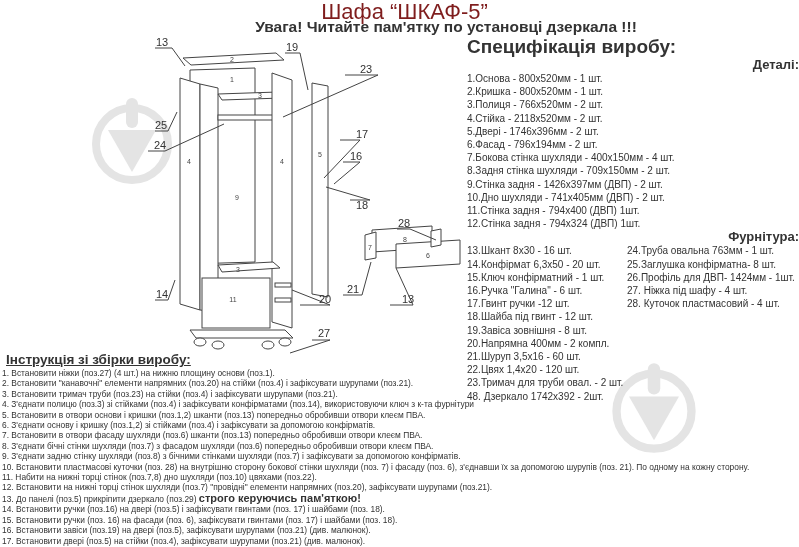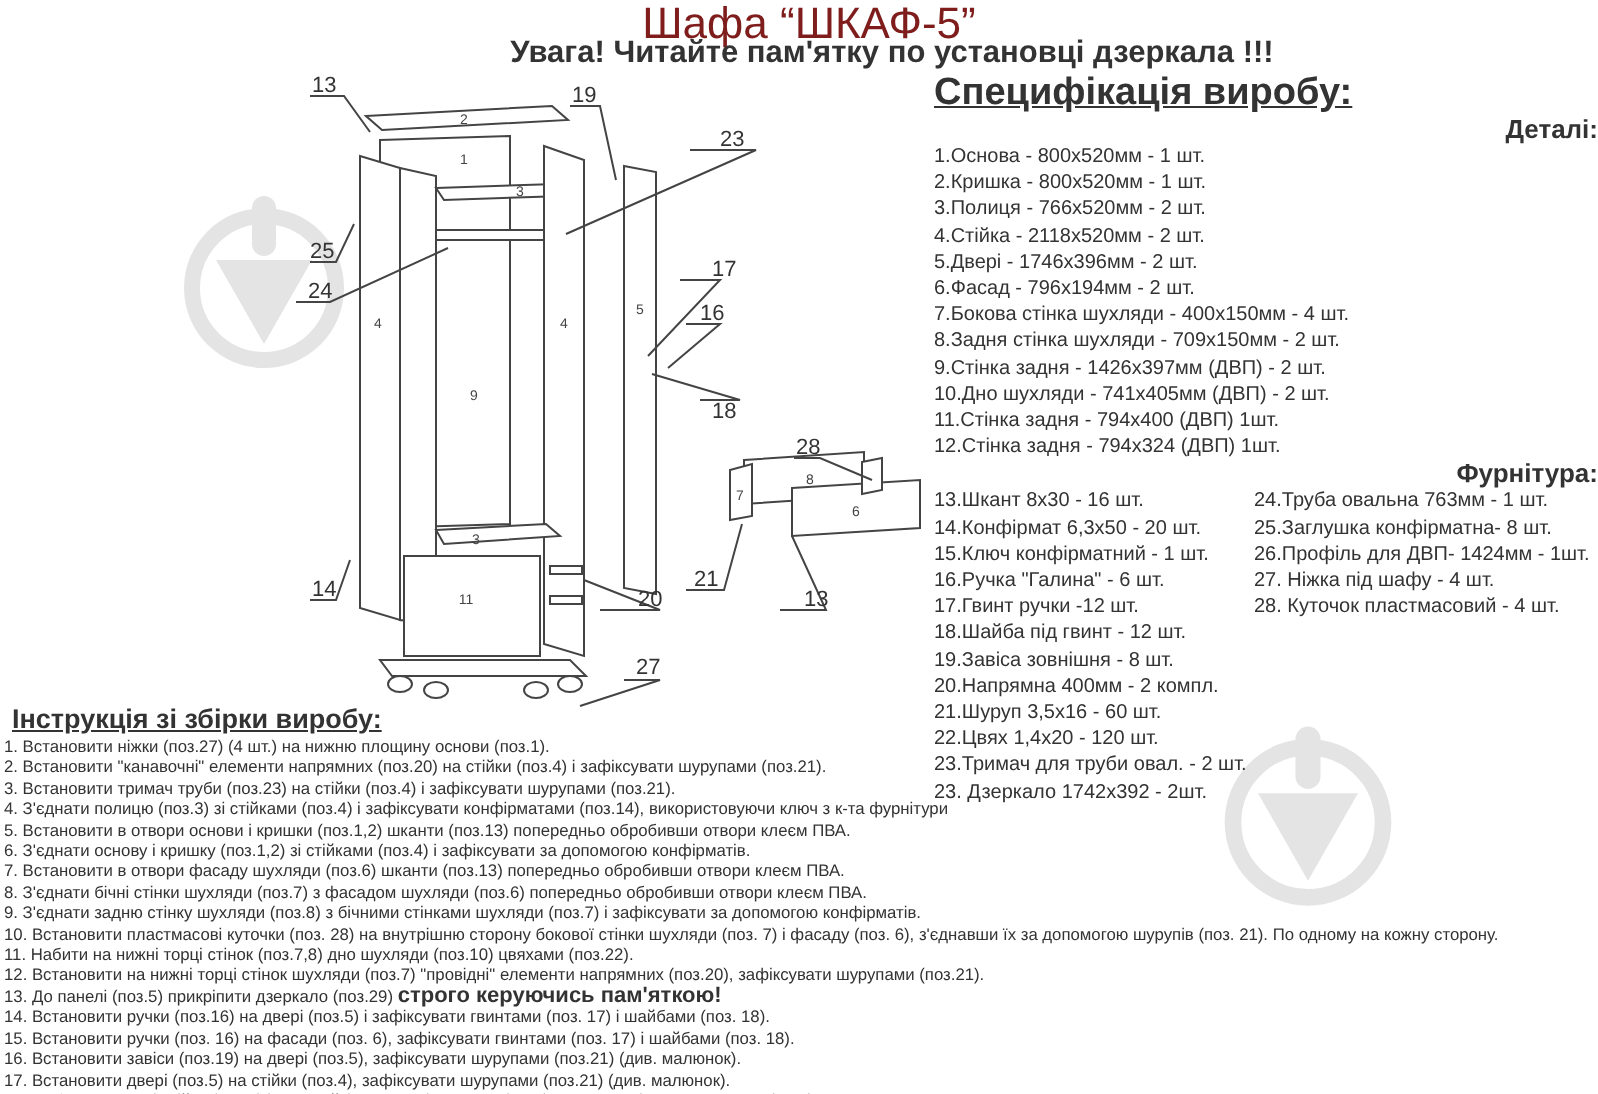--- a/index.html
+++ b/index.html
@@ -3,21 +3,21 @@
 <meta charset="utf-8">
 <style>
   html, body { margin:0; padding:0; background:#fff; }
   body { width:799px; height:547px; position:relative; overflow:hidden;
          font-family:"Liberation Sans", sans-serif; color:#222; }
   .title1 { position:absolute; left:0; width:799px; top:-1px; text-align:center;
             font-size:22px; font-weight:normal; color:#7f1d1d; padding-left:10px; box-sizing:border-box; }
   .title2 { position:absolute; left:0; width:799px; top:18px; text-align:center;
             font-size:15.5px; font-weight:bold; color:#333; padding-left:93px; box-sizing:border-box; }
   .spec { position:absolute; left:467px; top:36px; width:332px; }
-  .spec-title { font-size:19px; font-weight:bold; text-decoration:underline; color:#333; line-height:21px; margin-bottom:1px; }
+  .spec-title { font-size:19px; font-weight:bold; color:#333; line-height:21px; margin-bottom:1px; }
   .sec { font-size:13px; font-weight:bold; color:#333; line-height:14px;text-align:right; }
   .line { font-size:10px; line-height:13.2px; color:#333; white-space:nowrap; }
   .cols { display:flex; }
   .col-a { width:160px; }
   .col-b { width:172px; }
   .instr { position:absolute; left:0; top:352px; width:799px; }
   .instr-title { font-size:13.5px; font-weight:bold; text-decoration:underline; color:#333; margin-left:6px; line-height:16px; }
   .step { font-size:8.4px; line-height:10.4px; color:#333; white-space:nowrap; margin-left:2px; }
   .step b { font-size:11px; }
   .diagram { position:absolute; left:140px; top:35px; width:330px; height:320px; }
@@ -157,21 +157,21 @@
       <div class="line">23.Тримач для труби овал. - 2 шт.</div>
     </div>
     <div class="col-b">
       <div class="line">24.Труба овальна 763мм - 1 шт.</div>
       <div class="line">25.Заглушка конфірматна- 8 шт.</div>
       <div class="line">26.Профіль для ДВП- 1424мм - 1шт.</div>
       <div class="line">27. Ніжка під шафу - 4 шт.</div>
       <div class="line">28. Куточок пластмасовий - 4 шт.</div>
     </div>
   </div>
-  <div class="line">23. Дзеркало 1742x392 - 2шт.</div>
+  <div class="line">48. Дзеркало 1742x392 - 2шт.</div>
 </div>
 
 <div class="instr">
   <div class="instr-title">Інструкція зі збірки виробу:</div>
   <div class="step">1. Встановити ніжки (поз.27) (4 шт.) на нижню площину основи (поз.1).</div>
   <div class="step">2. Встановити "канавочні" елементи напрямних (поз.20) на стійки (поз.4) і зафіксувати шурупами (поз.21).</div>
   <div class="step">3. Встановити тримач труби (поз.23) на стійки (поз.4) і зафіксувати шурупами (поз.21).</div>
   <div class="step">4. З'єднати полицю (поз.3) зі стійками (поз.4) і зафіксувати конфірматами (поз.14), використовуючи ключ з к-та фурнітури</div>
   <div class="step">5. Встановити в отвори основи і кришки (поз.1,2) шканти (поз.13) попередньо обробивши отвори клеєм ПВА.</div>
   <div class="step">6. З'єднати основу і кришку (поз.1,2) зі стійками (поз.4) і зафіксувати за допомогою конфірматів.</div>

